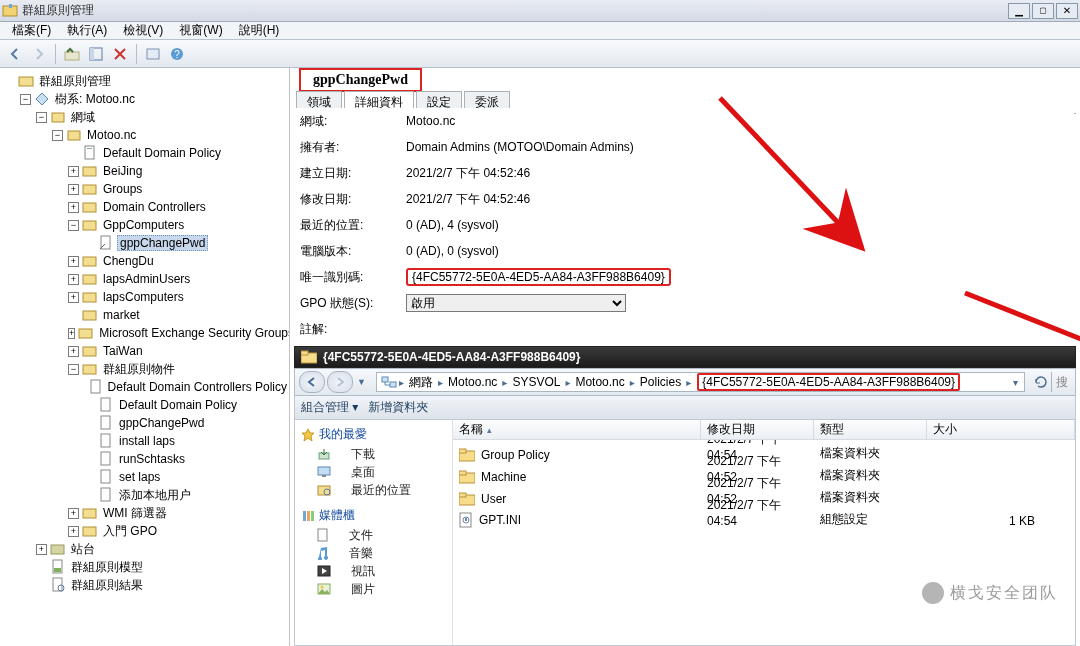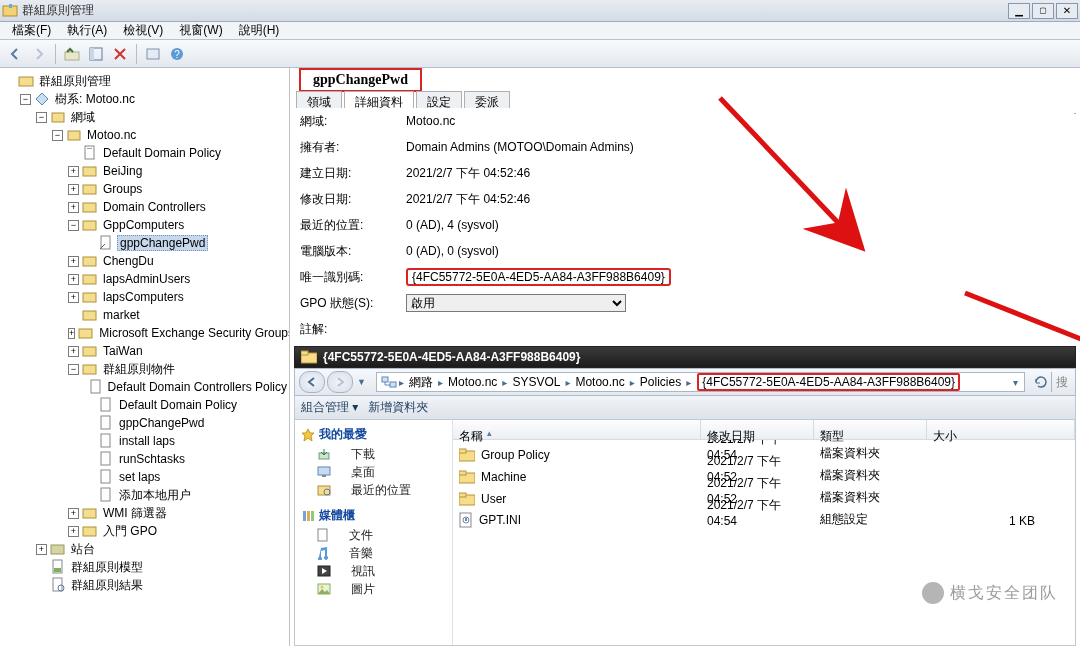--- a/index.html
+++ b/index.html
@@ -65,25 +65,25 @@
   .crumb-sep { color:#4b6b91; font-size:10px; padding:0 2px; }
   .bc-highlight { border:2px solid #d22; border-radius:2px; padding:0 3px; margin-left:4px; }
   .search-box { width:20px; display:flex; align-items:center; }
 
   .explorer-toolbar { position:absolute; left:4px; top:328px; right:4px; height:24px; background:linear-gradient(#f1f4f8,#dde3ea); border:1px solid #c0c8d2; border-top:none; display:flex; align-items:center; padding:0 6px; gap:10px; }
   .explorer-toolbar .menu-link { color:#1b3b5e; cursor:pointer; }
 
   .explorer-body { position:absolute; left:4px; top:352px; right:4px; bottom:0; border:1px solid #c0c8d2; border-top:none; display:flex; background:#fff; }
   .exp-left { width:158px; border-right:1px solid #dfe3e7; padding:4px 6px; overflow:auto; }
   .exp-group { font-size:12px; margin-bottom:6px; }
-  .exp-group .ghdr { display:flex; align-items:center; gap:4px; color:#1548a0; font-weight:bold; padding:2px 0; }
+  .exp-group .ghdr { display:flex; align-items:center; gap:4px; color:#1548a0; font-weight:normal; padding:2px 0; }
   .exp-group .gitem { display:flex; align-items:center; gap:20px; padding-left:16px; height:18px; color:#1b1b1b; cursor:default; }
   .exp-right { flex:1; display:flex; flex-direction:column; }
   .exp-cols { height:20px; display:flex; background:linear-gradient(#fdfdfe,#ebeff4); border-bottom:1px solid #d6dbe1; }
-  .col { border-right:1px solid #d6dbe1; padding:8px 6px; font-size:12px; display:flex; gap:4px; }
+  .col { border-right:1px solid #d6dbe1; padding:8px 6px; font-size:12px; display:flex; align-items:center; gap:4px; }
   .col.name { width:248px; }
   .col.date { width:113px; }
   .col.type { width:113px; }
   .col.size { flex:1; }
   .exp-rows { flex:1; overflow:auto; }
   .file-row { display:flex; height:22px; align-items:flex-end; }
   .file-row .c { padding:0 6px; }
   .file-row .c.name { width:248px; display:flex; align-items:center; gap:6px; }
   .file-row .c.date { width:113px; }
   .file-row .c.type { width:113px; }

